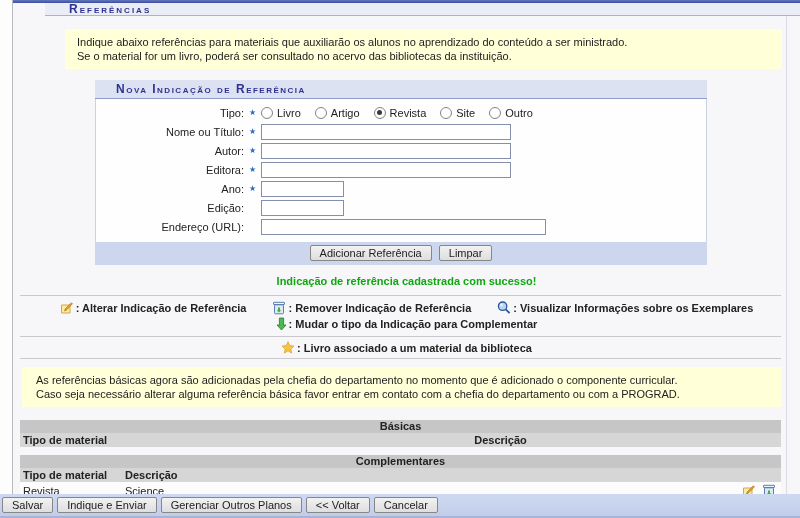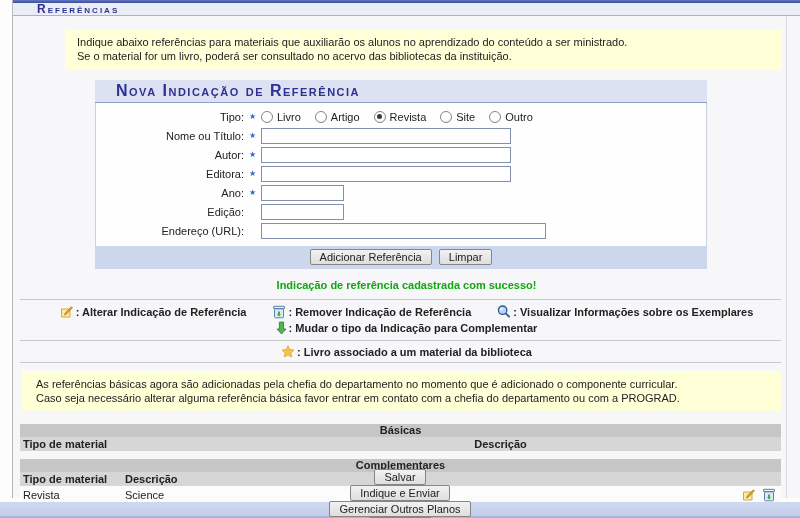--- a/index.html
+++ b/index.html
@@ -14,37 +14,37 @@
   }
   .main {
     position: absolute; top:0; left:12px; right:0; bottom:20px;
     background: #f7f7fa;
     border-left: 1px solid #b9b9bd;
   }
   .right-edge { position:absolute; top:16px; bottom:0; left:773px; width:1px; background:#dcdce4; }
   .top-line { height:3px; background: linear-gradient(to bottom,#6577bd,#3a4d9e); }
   .page-header {
     height:13px; background:#eaedf6; border-bottom:1px solid #a9b2ce;
-    display:flex; align-items:center; padding-left:24px;
+    display:flex; align-items:center; padding-left:24px;margin-left:32px;
   }
   .page-title {
     font-size:12px; font-weight:bold; color:#2e3192;
     font-variant: small-caps; letter-spacing:2px;
   }
   .info-box { background:#ffffd8; padding:6px 12px; line-height:14px; color:#222; }
   .info-box1 { margin:13px 18px 0 52px; }
   .info-box2 { margin:8px 19px 0 9px; padding-left:14px; }
 
   
   .form-box { width:612px; margin:11px 0 0 82px; }
   .form-header {
     background:#dce2f1; border-bottom:1px solid #8d9cc9;
     padding:2px 0 2px 21px;
     font-variant: small-caps; font-weight:bold; color:#2e3192;
-    letter-spacing:1.5px; font-size:16px;
+    letter-spacing:1.5px; font-size:12px;
   }
   .form-body {
     background:#fefefe; border-left:1px solid #ccd1e0; border-right:1px solid #ccd1e0;
     padding:4px 0 6px;
   }
   .form-row { display:flex; align-items:center; height:19px; }
   .form-label { width:148px; text-align:right; }
   .req { width:17px; text-align:center; color:#2f6cc4; font-size:8px; line-height:8px; }
   .txt {
     border:1px solid #848fab; background:#fff; height:16px;
@@ -87,24 +87,24 @@
   .cell-pad { padding-left:3px; }
   .bas-mat { width:200px; }
   .bas-desc { flex:1; text-align:center; }
   .comp-mat { width:105px; }
   .comp-desc { flex:1; }
   .tbl-row { display:flex; align-items:center; background:#fcfcfc; border-bottom:1px solid #bfbfbf; padding:2px 0 3px; }
   .row-actions { width:52px; display:flex; justify-content:flex-end; gap:6px; padding-right:5px; }
   .tbl-gap { height:8px; }
 
   .bottom-bar {
-    position:absolute; left:0; right:0; bottom:0; height:16px;
+    position:absolute; left:0; right:0; bottom:0; height:24px;
     background:linear-gradient(to bottom,#ced9f1,#c2cee9);
     border-bottom:2px solid #a7b4da;
-    display:flex; justify-content:center; align-items:center;flex-direction:column;
+    display:flex; align-items:center;
   }
 </style>
 </head>
 <body>
 
 <div class="main">
   <div class="right-edge"></div>
   <div class="top-line"></div>
 
   <div class="page-header">

